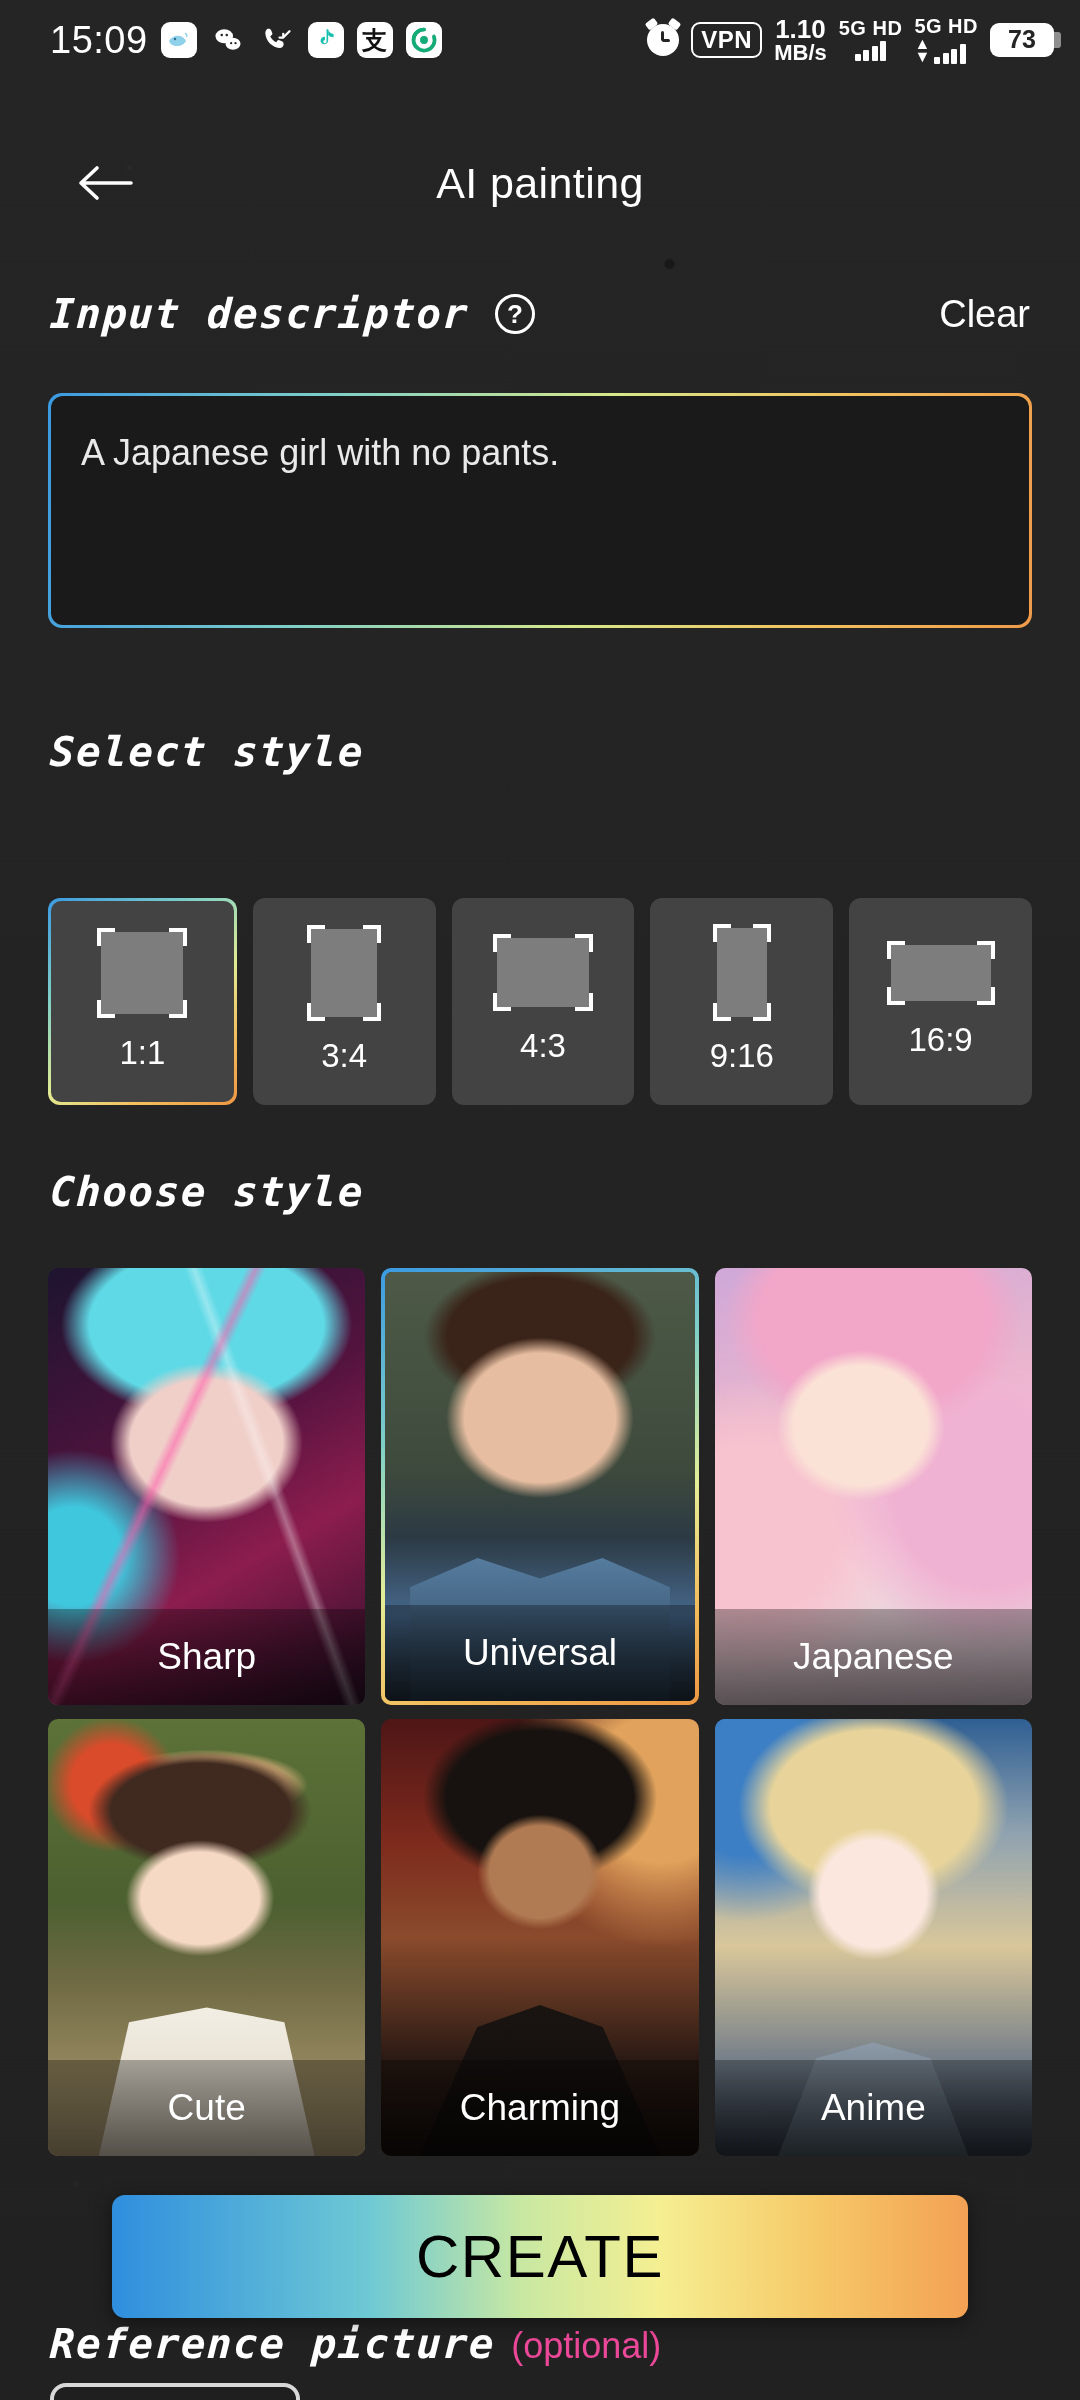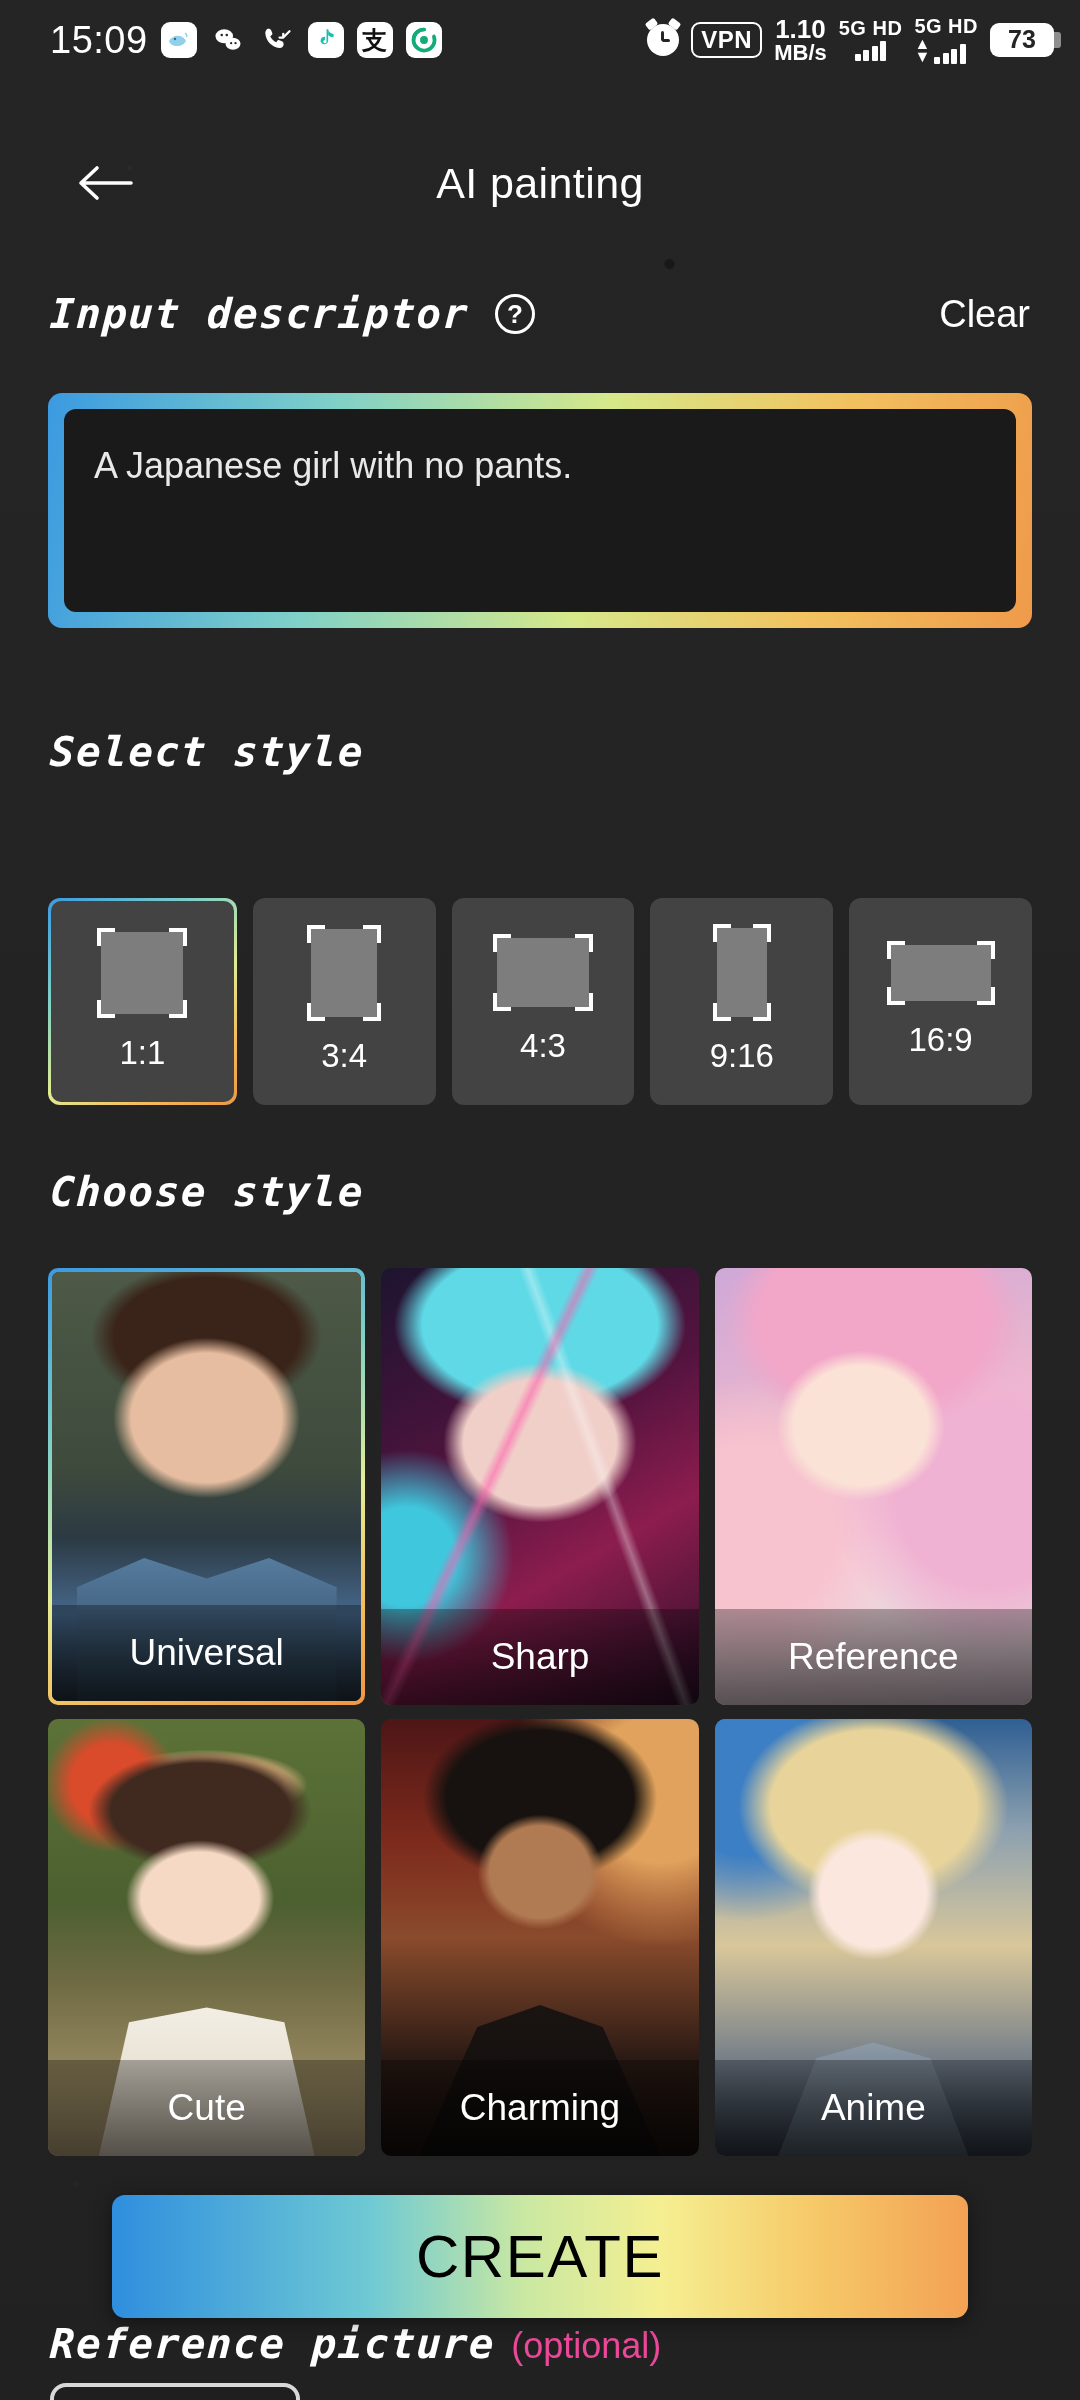--- a/index.html
+++ b/index.html
@@ -117,21 +117,21 @@
   }
   .clear-btn{
     margin-left:auto; color:#fff; font-size:38px; font-weight:400; cursor:pointer;
   }
 
   
   .prompt-wrap{
     position:absolute; left:48px; top:393px; width:984px; height:235px;
     border-radius:14px;
     background:linear-gradient(100deg,#3b9ae1 0%,#7fd0c8 28%,#d6e88a 55%,#f2c260 78%,#ef9a4a 100%);
-    padding:16px;
+    padding:3px;
   }
   .prompt-inner{
     width:100%; height:100%; border-radius:12px; background:#1a1a1a;
     padding:34px 30px; color:#e9e9e9; font-size:36px; line-height:1.3;
   }
 
   
   .ratio-row{
     position:absolute; left:48px; top:898px; width:984px; height:207px;
     display:flex; gap:16px;
@@ -431,36 +431,36 @@
     </div>
     <div class="ratio-lbl">16:9</div>
   </div>
 </div>
 
 <div class="hdr-row" style="top:1168px;">
   <div class="sec-title">Choose  style</div>
 </div>
 
 <div class="style-grid">
+  <div class="style-card">
+    <div class="sc-in">
+      <div class="sc-art art-sharp"></div>
+      <div class="sc-cap">Sharp</div>
+    </div>
+  </div>
   <div class="style-card sel">
     <div class="sc-in">
       <div class="sc-art art-universal"></div>
       <div class="sc-cap">Universal</div>
     </div>
   </div>
   <div class="style-card">
     <div class="sc-in">
-      <div class="sc-art art-sharp"></div>
-      <div class="sc-cap">Sharp</div>
-    </div>
-  </div>
-  <div class="style-card">
-    <div class="sc-in">
       <div class="sc-art art-colorful"></div>
-      <div class="sc-cap">Reference</div>
+      <div class="sc-cap">Japanese</div>
     </div>
   </div>
   <div class="style-card">
     <div class="sc-in">
       <div class="sc-art art-cute"></div>
       <div class="sc-cap">Cute</div>
     </div>
   </div>
   <div class="style-card">
     <div class="sc-in">

